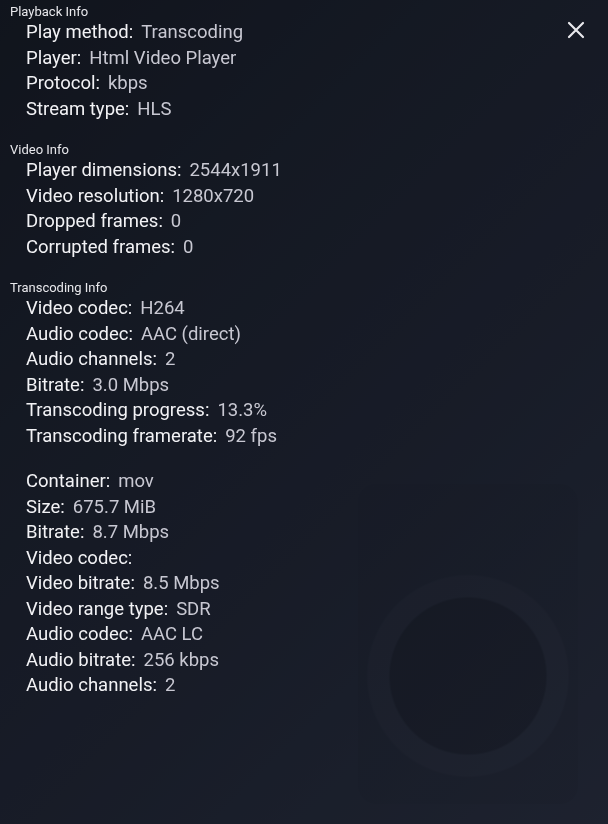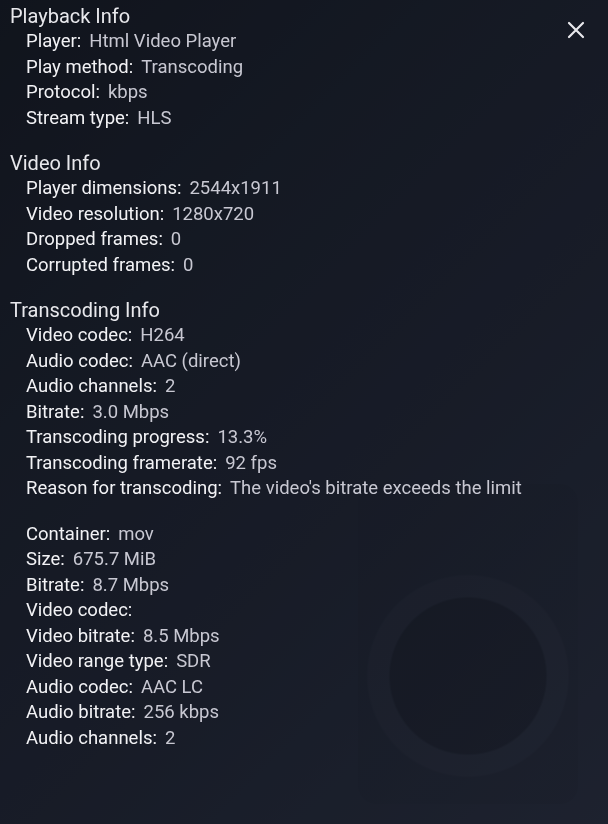--- a/index.html
+++ b/index.html
@@ -39,21 +39,21 @@
       height: 28px;
       cursor: pointer;
       display: flex;
       align-items: center;
       justify-content: center;
     }
     .close-btn svg { width: 24px; height: 24px; }
 
     .section { margin-bottom: 20px; }
     .section-title {
-      font-size: 20px;
+      font-size: 13px;
       font-weight: 400;
       color: #e8e8ec;
       margin-bottom: 1px;
     }
     .row {
       display: flex;
       padding-left: 16px;
       font-size: 18.5px;
       line-height: 1.38;
     }
@@ -77,26 +77,26 @@
     <span>
       <svg viewBox="0 0 24 24">
           <path d="M5 5 L19 19 M19 5 L5 19" stroke="#e8e8ec" stroke-width="2.2" stroke-linecap="round" fill="none"></path>
         </svg>
     </span>
   </div>
 
   <div class="section">
     <div class="section-title">Playback Info</div>
     <div class="row">
+        <span class="label">Play method</span>
+        <span class="value">Transcoding</span>
+      </div>
+    <div class="row">
         <span class="label">Player</span>
         <span class="value">Html Video Player</span>
-      </div>
-    <div class="row">
-        <span class="label">Play method</span>
-        <span class="value">Transcoding</span>
       </div>
     <div class="row">
         <span class="label">Protocol</span>
         <span class="value">kbps</span>
       </div>
     <div class="row">
         <span class="label">Stream type</span>
         <span class="value">HLS</span>
       </div>
   </div>
@@ -140,24 +140,20 @@
         <span class="value">3.0 Mbps</span>
       </div>
     <div class="row">
         <span class="label">Transcoding progress</span>
         <span class="value">13.3%</span>
       </div>
     <div class="row">
         <span class="label">Transcoding framerate</span>
         <span class="value">92 fps</span>
       </div>
-    <div class="row">
-        <span class="label">Reason for transcoding</span>
-        <span class="value">The video's bitrate exceeds the limit</span>
-      </div>
   </div>
 
   <div class="section">
     <div class="row">
         <span class="label">Container</span>
         <span class="value">mov</span>
       </div>
     <div class="row">
         <span class="label">Size</span>
         <span class="value">675.7 MiB</span>

